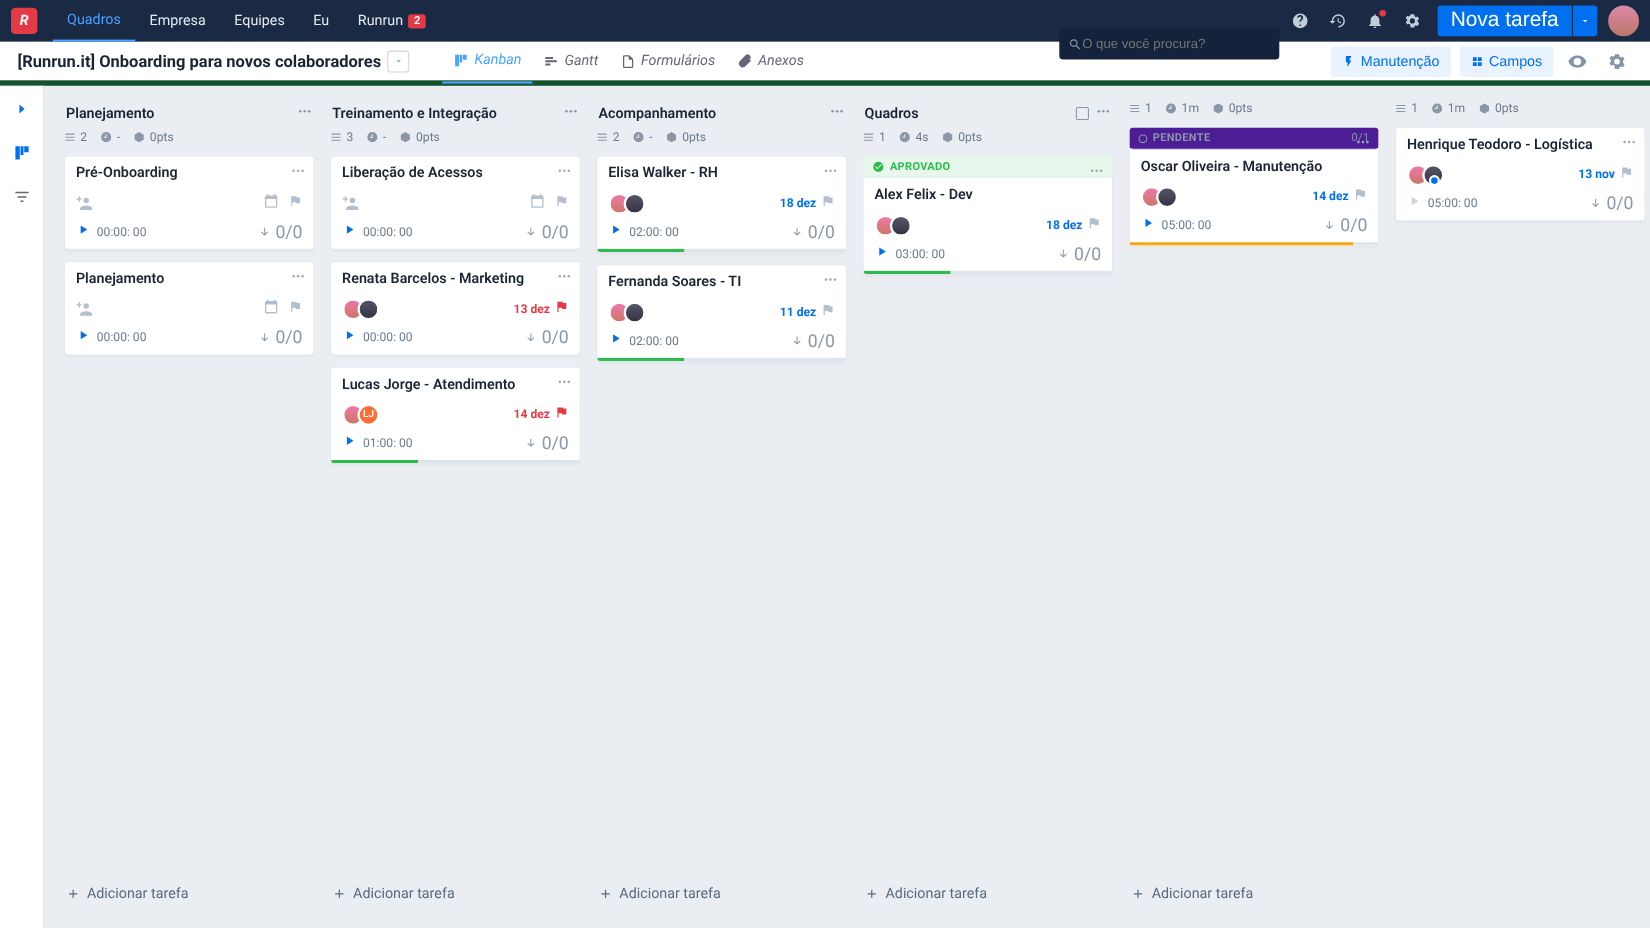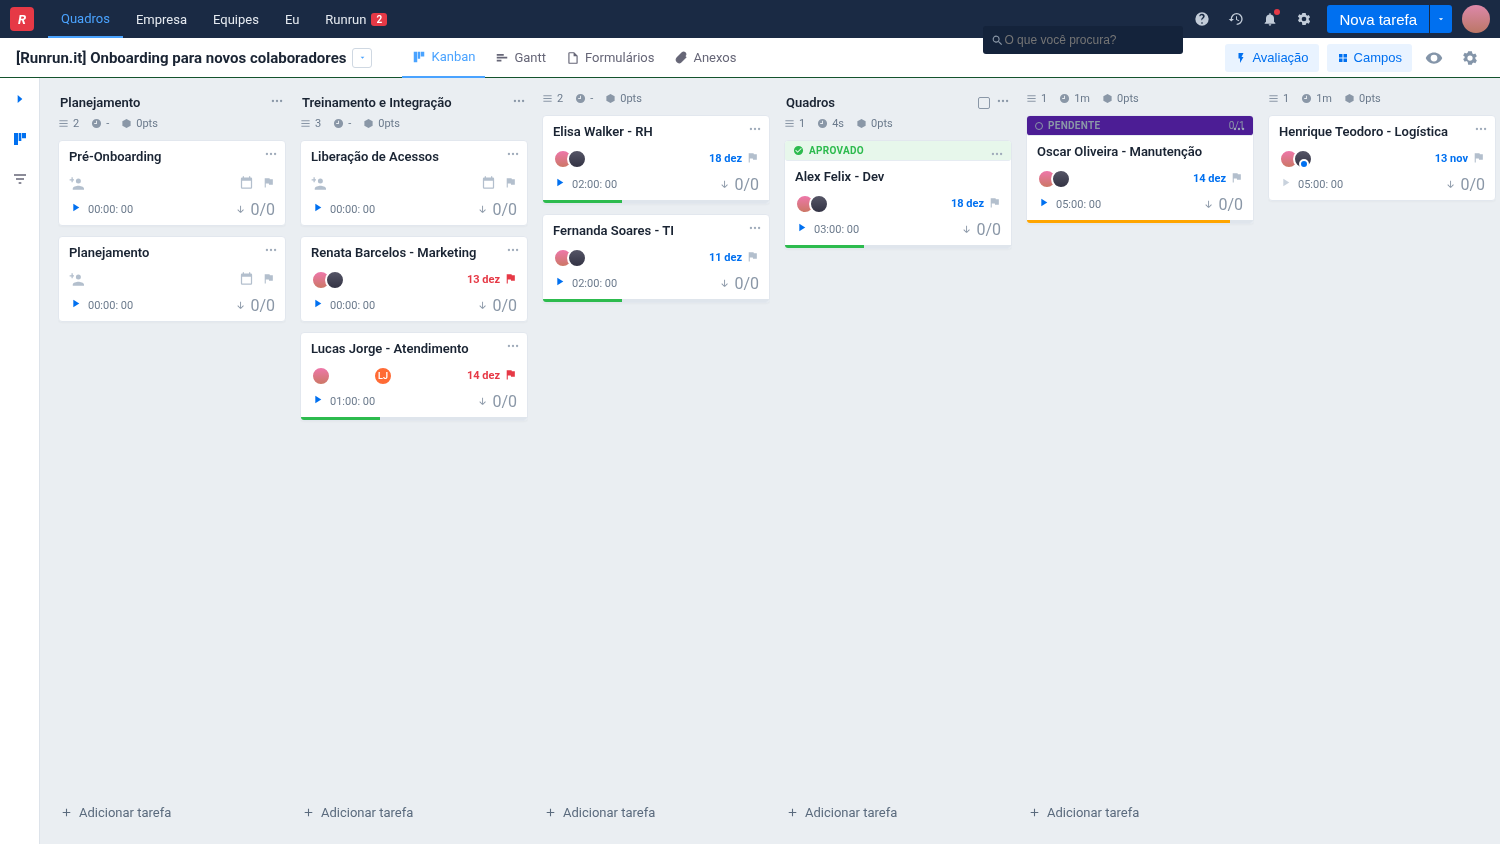--- a/index.html
+++ b/index.html
@@ -10,28 +10,28 @@
 .logo { width:24px; height:24px; background:#e63946; border-radius:4px; display:flex; align-items:center; justify-content:center; font-weight:bold; font-style:italic; margin-right:14px; cursor:pointer; }
 .navitem { padding:0 13px; height:38px; display:flex; align-items:center; font-size:13px; color:#e5eaf0; cursor:pointer; }
 .navitem.active { color:#4aa3ff; border-bottom:2px solid #4aa3ff; }
 .badge-nav { background:#e63946; color:#fff; font-size:10px; padding:1px 5px; border-radius:3px; margin-left:5px; font-weight:600; }
 .nav-spacer { flex:1; }
 .search-wrap { background:#14233b; width:200px; height:28px; border-radius:3px; display:flex; align-items:center; padding:0 8px;margin-top:42px; }
 .search-wrap input { background:transparent; border:0; outline:0; color:#ccc; font-size:12px; flex:1; }
 .topicon { width:30px; height:30px; display:flex; align-items:center; justify-content:center; cursor:pointer; border-radius:3px; margin-left:4px; position:relative; }
 .topicon svg { fill:#c2ccd9; }
 .topicon .dot { width:6px; height:6px; background:#e63946; border-radius:50%; position:absolute; top:5px; right:5px; }
-.btn-primary { background:#0070f0; color:#fff; height:28px; padding:0 12px; border:0; border-radius:3px 0 0 3px; font-size:15px; cursor:pointer; margin-left:8px; }
+.btn-primary { background:#0070f0; color:#fff; height:28px; padding:0 12px; border:0; border-radius:3px 0 0 3px; font-size:19px; cursor:pointer; margin-left:8px; }
 .btn-drop { background:#0070f0; color:#fff; height:28px; width:22px; border:0; border-radius:0 3px 3px 0; margin-left:1px; cursor:pointer; display:flex; align-items:center; justify-content:center; }
 .avatar-top { width:28px; height:28px; border-radius:50%; background:linear-gradient(#d8a,#b76); margin-left:10px; cursor:pointer; }
 
 
-.subheader { height:40px; background:#fff; border-bottom:1px solid #14532d; display:flex; align-items:center; padding:0 16px; }
+.subheader { height:40px; background:#fff; border-bottom:5px solid #14532d; display:flex; align-items:center; padding:0 16px; }
 .board-title { font-weight:700; font-size:15px; }
-.viewtabs { display:flex; margin-left:30px; height:40px; }
+.viewtabs { display:flex; margin-left:30px; height:40px;font-style:italic; }
 .viewtab { height:40px; display:flex; align-items:center; padding:0 10px; color:#667; cursor:pointer; font-size:13px; gap:5px; }
 .viewtab.active { color:#4aa3ff; border-bottom:2px solid #4aa3ff; }
 .viewtab svg { fill:currentColor; }
 .sh-spacer { flex:1; }
 .btn-light { background:#e9f3ff; color:#0070f0; border:0; height:28px; padding:0 10px; border-radius:3px; font-size:13px; cursor:pointer; display:flex; align-items:center; gap:5px; margin-left:8px; }
 .sh-icon { width:28px; height:28px; display:flex; align-items:center; justify-content:center; cursor:pointer; color:#8495a9; margin-left:8px; }
 .dropdown-icon-sm { width:20px; height:20px; border:1px solid #cfd8e2; border-radius:3px; margin-left:6px; display:flex; align-items:center; justify-content:center; cursor:pointer; }
 
 
 .app { display:flex; height:calc(100vh - 78px); }
@@ -52,21 +52,21 @@
 .card { background:#fff; border:1px solid #e2e7ee; border-radius:4px; padding:8px 10px 6px; position:relative; box-shadow:0 1px 2px rgba(0,0,0,.03); }
 .card .top-dots { position:absolute; top:6px; right:7px; cursor:pointer; color:#9fabba; }
 .card-title { font-weight:600; font-size:13px; line-height:1.3; margin-bottom:8px; padding-right:16px; }
 .card-row { display:flex; align-items:center; justify-content:space-between; margin-top:4px; min-height:20px; }
 .assign-ghost { color:#b3bfcd; display:flex; align-items:center; gap:6px; }
 .assign-ghost svg { fill:#b3bfcd; }
 .avatars { display:flex; }
 .av { width:20px; height:20px; border-radius:50%; border:2px solid #fff; margin-right:-6px; }
 .av1 { background:linear-gradient(#e7a,#c76); }
 .av2 { background:linear-gradient(#556,#334); }
-.av3 { background:#ff6b35; color:#fff; display:flex; align-items:center; justify-content:center; font-size:9px; font-weight:600;margin-left:48px; }
+.av3 { background:#ff6b35; color:#fff; display:flex; align-items:center; justify-content:center; font-size:9px; font-weight:600; }
 .check-badge { width:10px; height:10px; background:#0070f0; border-radius:50%; border:2px solid #fff; margin-left:-8px; margin-top:10px; z-index:2; }
 .due { font-size:11px; font-weight:700; color:#0070f0; }
 .due.red { color:#e63946; }
 .flag { margin-left:4px; }
 .flag.gray svg { fill:#b3bfcd; }
 .flag.red svg { fill:#e63946; }
 .cal-ghost { margin-left:auto; margin-right:4px; color:#b3bfcd; }
 .timer-row { display:flex; align-items:center; gap:6px; font-size:11px; color:#6b7a8c; margin-top:6px; }
 .play { color:#0070f0; cursor:pointer; }
 .play.disabled { color:#c9d2dd; cursor:default; }
@@ -169,21 +169,21 @@
           <path d="M21 10l-9 9a5 5 0 01-7-7l9-9a3.5 3.5 0 015 5l-9 9a2 2 0 01-3-3l8-8"></path>
         </svg>
         <span>Anexos</span>
       </div>
   </div>
   <div class="sh-spacer"></div>
   <button class="btn-light">
       <svg width="12" height="12" viewBox="0 0 24 24" fill="#0070f0">
         <path d="M7 2v11h3v9l7-12h-4l4-8z"></path>
       </svg>
-      <span>Avaliação</span>
+      <span>Manutenção</span>
     </button>
   <button class="btn-light">
       <svg width="12" height="12" viewBox="0 0 24 24" fill="#0070f0">
         <path d="M4 4h7v7H4zM13 4h7v7h-7zM4 13h7v7H4zM13 13h7v7h-7z"></path>
       </svg>
       <span>Campos</span>
     </button>
   <div class="sh-icon">
       <svg width="18" height="18" viewBox="0 0 24 24" fill="currentColor">
         <path d="M12 4.5C7 4.5 2.73 7.61 1 12c1.73 4.39 6 7.5 11 7.5s9.27-3.11 11-7.5c-1.73-4.39-6-7.5-11-7.5zm0 12a4.5 4.5 0 114.5-4.5 4.5 4.5 0 01-4.5 4.5z"></path>
@@ -424,20 +424,31 @@
             <div class="progress">
               <div class="bar green"></div>
             </div>
     </div>
         </div>
         <div class="add-task"><svg width="13" height="13" viewBox="0 0 24 24" fill="currentColor">
             <path d="M19 13h-6v6h-2v-6H5v-2h6V5h2v6h6z"></path>
           </svg>Adicionar tarefa</div>
       </div>
       <div class="col">
+        <div class="col-head">
+    <span class="col-title">Acompanhamento</span>
+    <span style="display:flex;gap:6px;align-items:center">
+
+      <span class="col-dots"><svg width="14" height="14" viewBox="0 0 24 24" fill="currentColor">
+                <circle cx="5" cy="12" r="2"></circle>
+                <circle cx="12" cy="12" r="2"></circle>
+                <circle cx="19" cy="12" r="2"></circle>
+              </svg></span>
+    </span>
+  </div>
   <div class="col-stats">
     <span class="stat"><svg width="11" height="11" viewBox="0 0 24 24">
               <path d="M3 17h18v2H3zM3 11h18v2H3zM3 5h18v2H3z"></path>
             </svg>2</span>
     <span class="stat"><svg width="11" height="11" viewBox="0 0 24 24">
               <path d="M12 2a10 10 0 1010 10A10 10 0 0012 2zm1 11H7v-2h4V6h2z"></path>
             </svg>-</span>
     <span class="stat"><svg width="11" height="11" viewBox="0 0 24 24">
               <path d="M12 2l9 5v10l-9 5-9-5V7z"></path>
             </svg>0pts</span>

